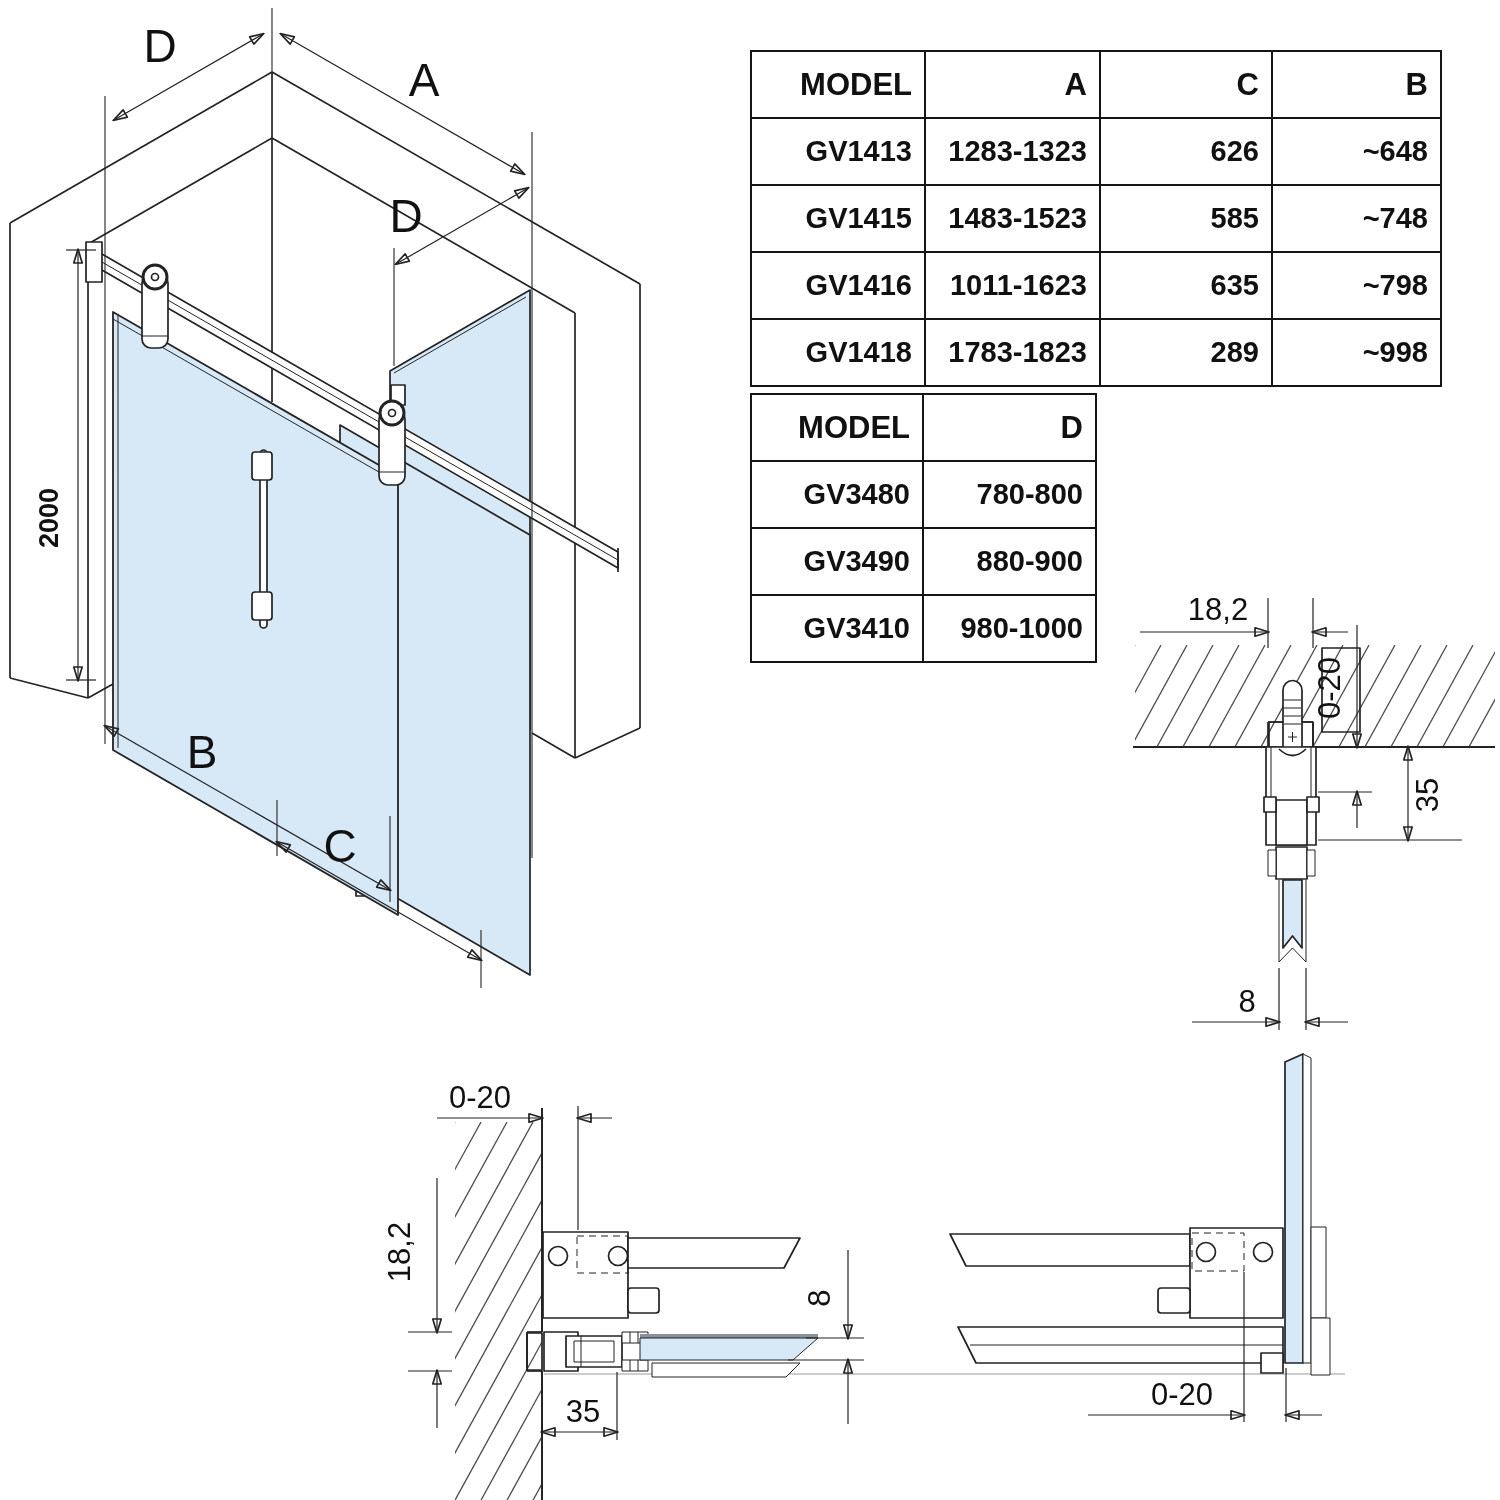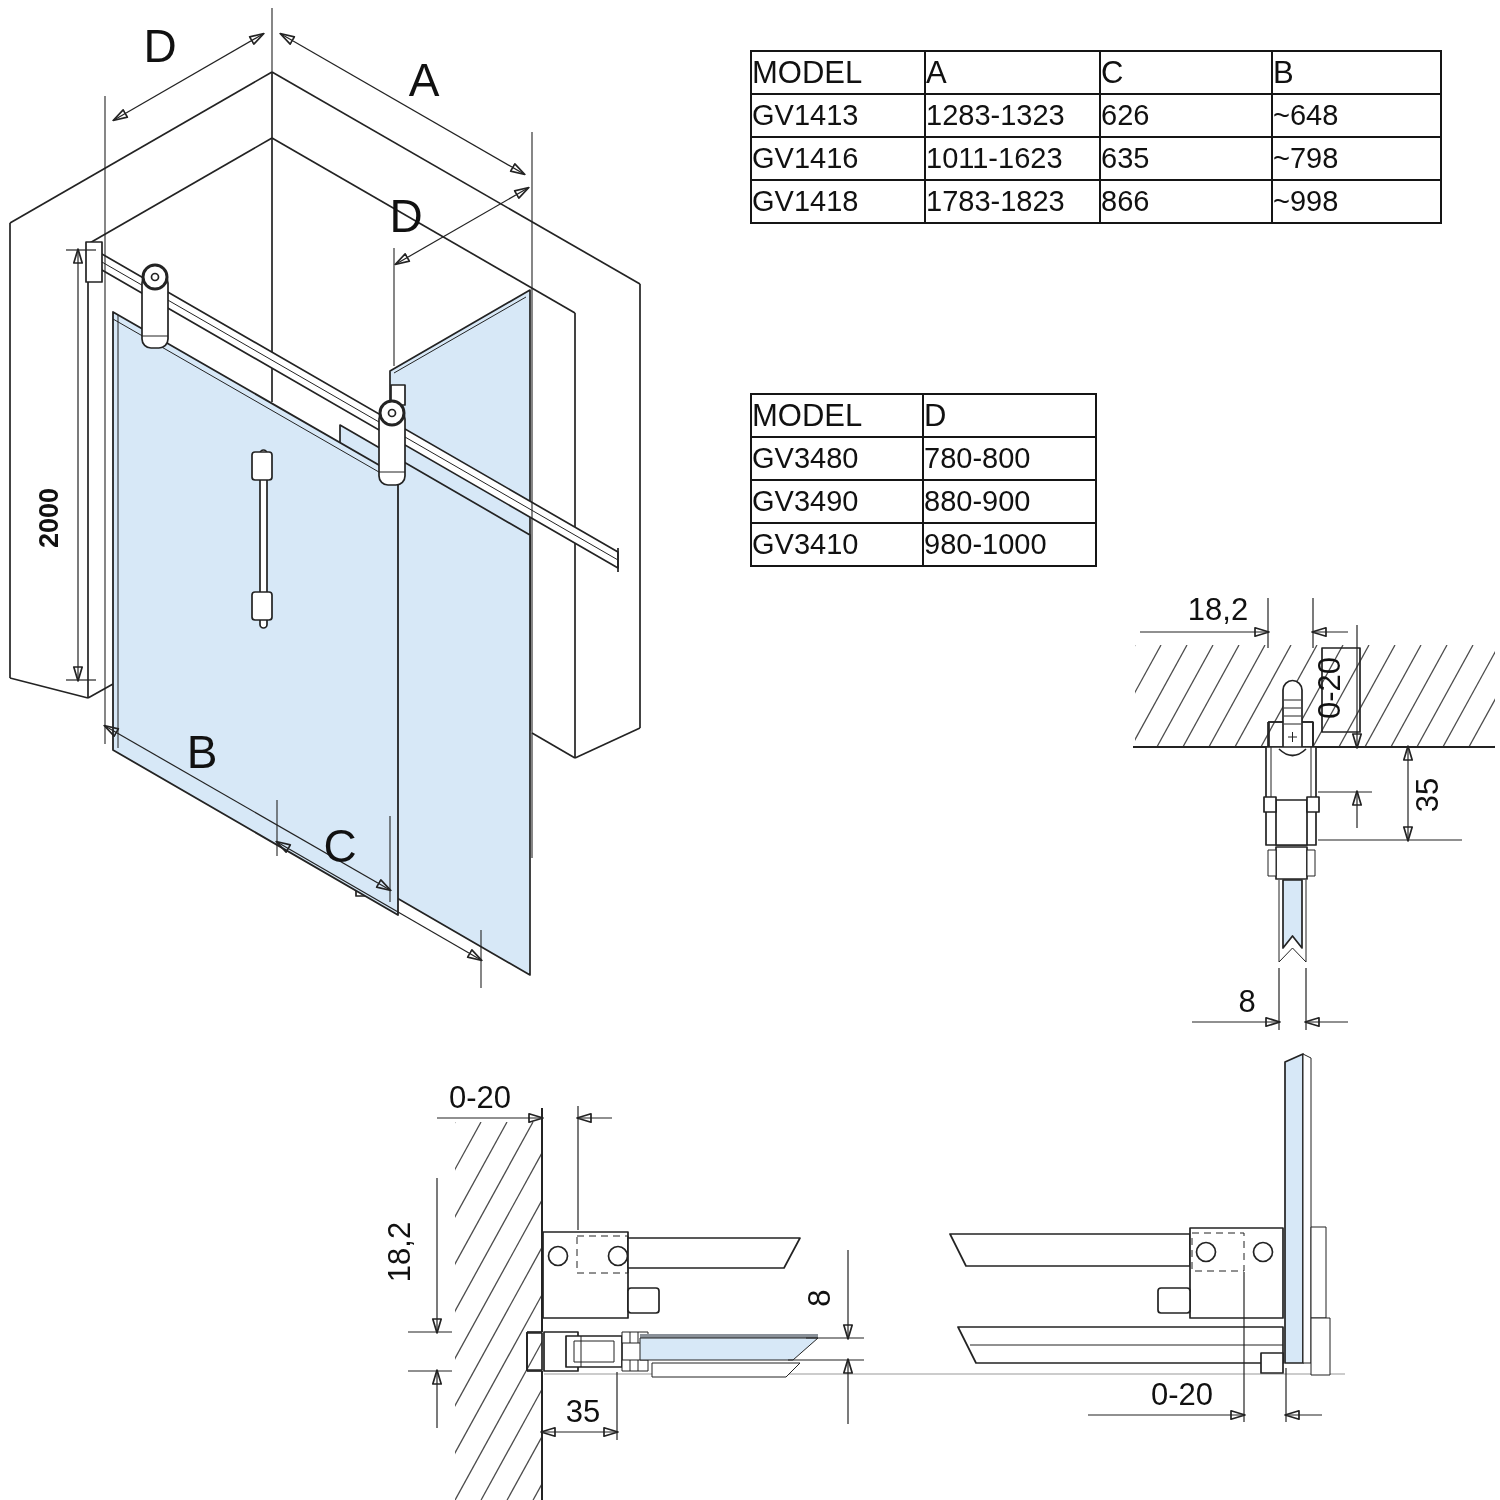--- a/index.html
+++ b/index.html
@@ -15,22 +15,22 @@
   .xline{stroke-width:1.1;}
   .w2{stroke-width:2;}
   .hatch line{stroke:#4c4c4c;stroke-width:1.3;}
   .base{stroke:#9a9a9a;stroke-width:1.2;}
   text{fill:#111;stroke:none;font-family:"Liberation Sans",sans-serif;}
   .lbl{font-size:46px;}
   .lbl-sm{font-size:31px;}
   .lbl-2000{font-size:27px;font-weight:bold;}
   .spec{position:absolute;border-collapse:collapse;table-layout:fixed;background:#fff;
         font-size:29px;color:#111;}
-  .spec th,.spec td{border:2.6px solid #151515;text-align:left;vertical-align:middle;
-        padding:0;height:41px;font-weight:normal;overflow:hidden;white-space:nowrap;}
+  .spec th,.spec td{border:2.6px solid #151515;text-align:right;vertical-align:middle;
+        padding:12px;height:41px;font-weight:bold;overflow:hidden;white-space:nowrap;}
   .spec th{font-size:31px;}
 </style>
 </head>
 <body>
 
 <div id="stage">
 
 <svg width="1500" height="1500" viewBox="0 0 1500 1500">
   <defs>
     <marker id="mE" markerWidth="16" markerHeight="12" refX="14" refY="6" orient="auto" markerUnits="userSpaceOnUse">
@@ -349,29 +349,35 @@
     <th>C</th>
     <th>B</th>
   </tr>
   <tr>
     <td>GV1413</td>
     <td>1283-1323</td>
     <td>626</td>
     <td>~648</td>
   </tr>
   <tr>
+    <td>GV1415</td>
+    <td>1483-1523</td>
+    <td>585</td>
+    <td>~748</td>
+  </tr>
+  <tr>
     <td>GV1416</td>
     <td>1011-1623</td>
     <td>635</td>
     <td>~798</td>
   </tr>
   <tr>
     <td>GV1418</td>
     <td>1783-1823</td>
-    <td>866</td>
+    <td>289</td>
     <td>~998</td>
   </tr>
 </tbody>
     </table>
 
 <table class="spec" style="left:750px;top:393px;width:345px;">
   <colgroup>
         <col style="width:172px">
         <col style="width:173px">
       </colgroup>

